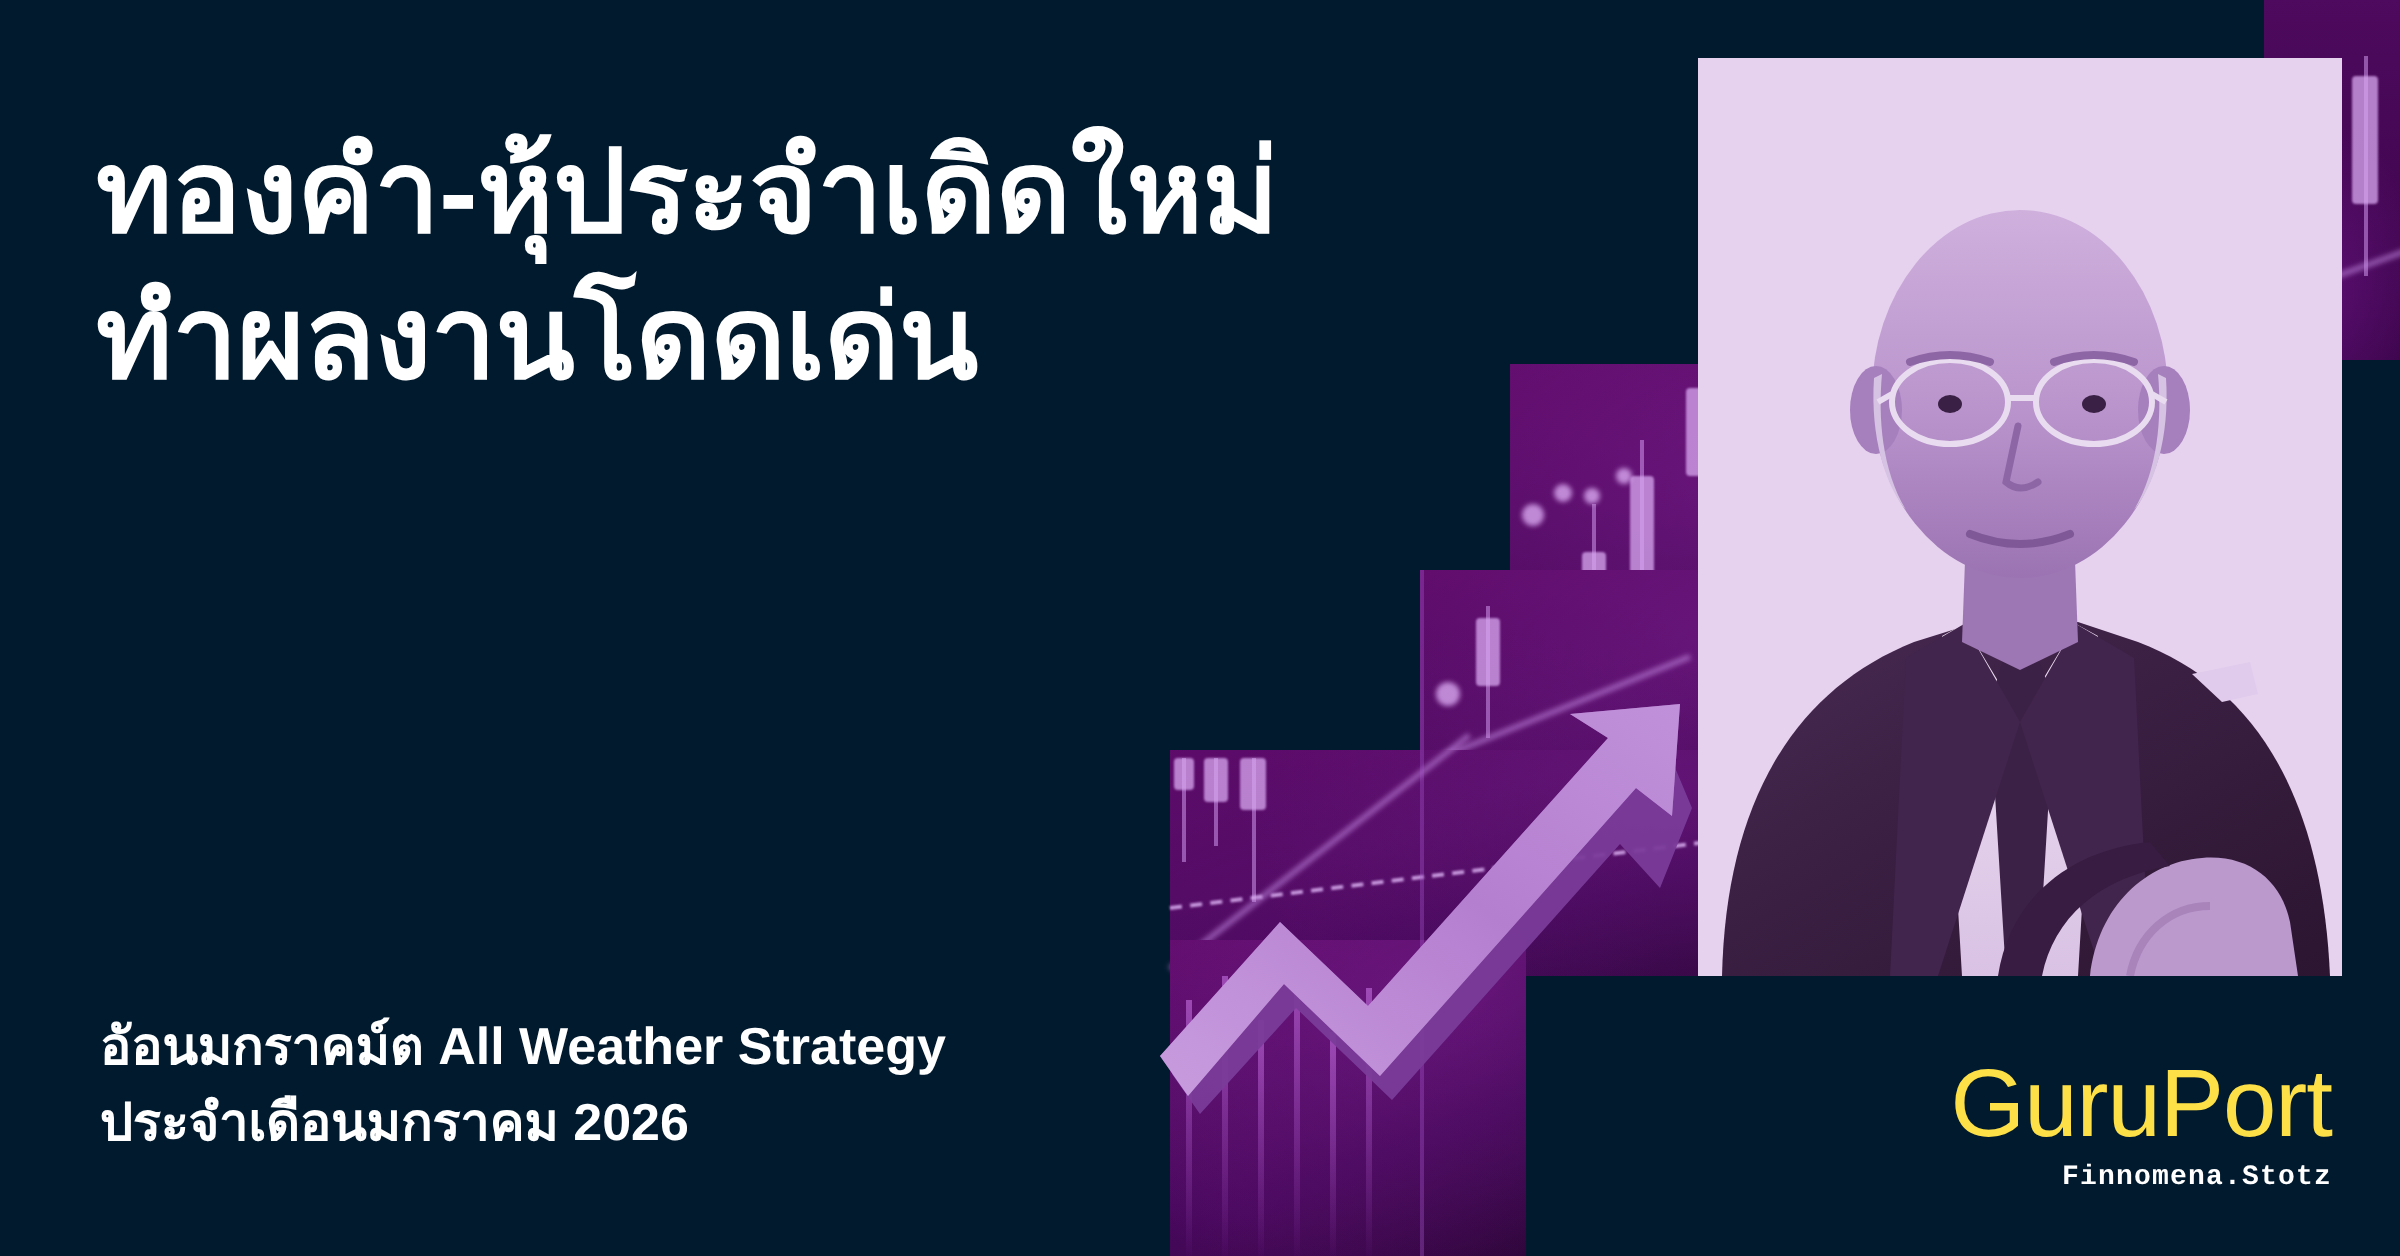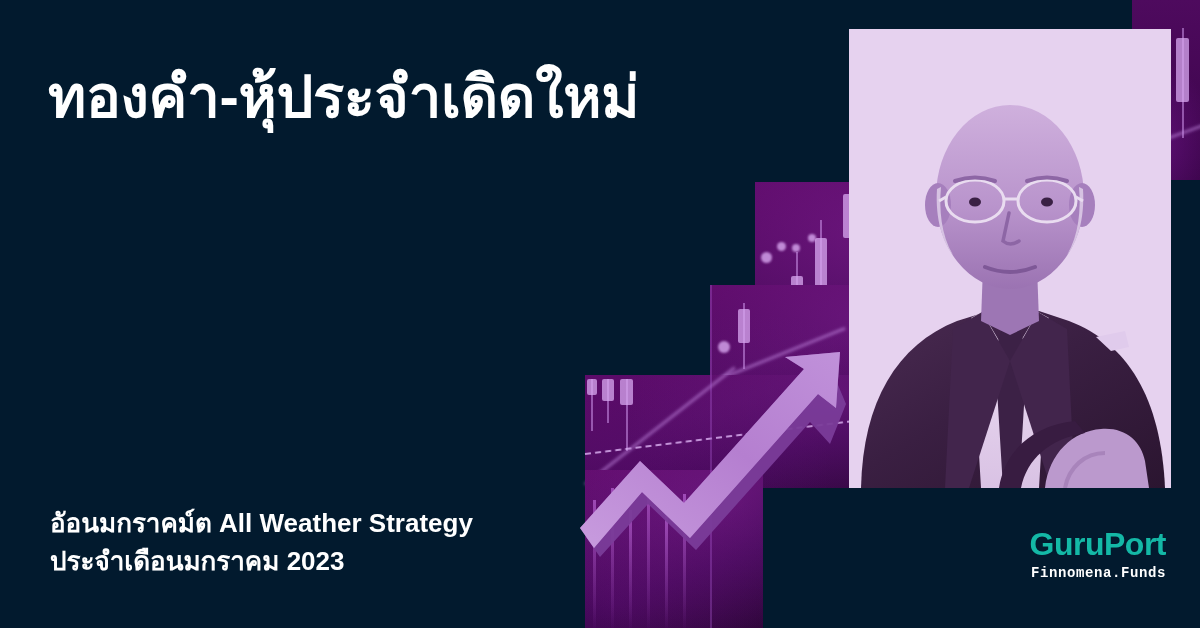--- a/index.html
+++ b/index.html
@@ -103,21 +103,21 @@
   }
 
   .footer-text {
     position:absolute; left:50px; top:505px;
     color:#ffffff; font-size:26px; font-weight:700; line-height:1.45;
   }
   .footer-text span { display:block; }
 
   .logo { position:absolute; right:34px; top:528px; text-align:right; }
   .logo-main {
-    color:#14b8a6; font-size:32px; font-weight:700; letter-spacing:-.5px;
+    color:#fde047; font-size:48px; font-weight:400; letter-spacing:-.5px;
     line-height:1.05;
   }
   .logo-sub {
     color:#ffffff; font-size:14px; font-weight:700; letter-spacing:.6px;
     font-family:"Liberation Mono","DejaVu Sans Mono",monospace;
     margin-top:3px;
   }
 </style>
 </head>
 <body>
@@ -280,26 +280,27 @@
 
       <path d="M196,459 C200,424 224,402 252,400 C276,398 292,412 296,432 L300,459 Z" fill="#bb99cd"></path>
       <path d="M216,459 C220,438 236,424 256,424" stroke="#a884bb" stroke-width="4" fill="none"></path>
 
       <path d="M150,459 C156,420 186,396 226,392 L236,404 C200,410 178,430 172,459 Z" fill="#381c41"></path>
     </svg>
   </div>
 
   <div class="headline">
     <span class="l1">ทองคำ-หุ้ประจำเดิดใหม่</span>
+    <span class="l2">ทำผลงานโดดเด่น</span>
   </div>
 
 
   <div class="footer-text">
     <span>อัอนมกราคม์ต All Weather Strategy</span>
-    <span>ประจำเดือนมกราคม 2023</span>
+    <span>ประจำเดือนมกราคม 2026</span>
   </div>
 
   <div class="logo">
     <div class="logo-main">GuruPort</div>
-    <div class="logo-sub">Finnomena.Funds</div>
+    <div class="logo-sub">Finnomena.Stotz</div>
   </div>
 
 </div>
 
 </body></html>

